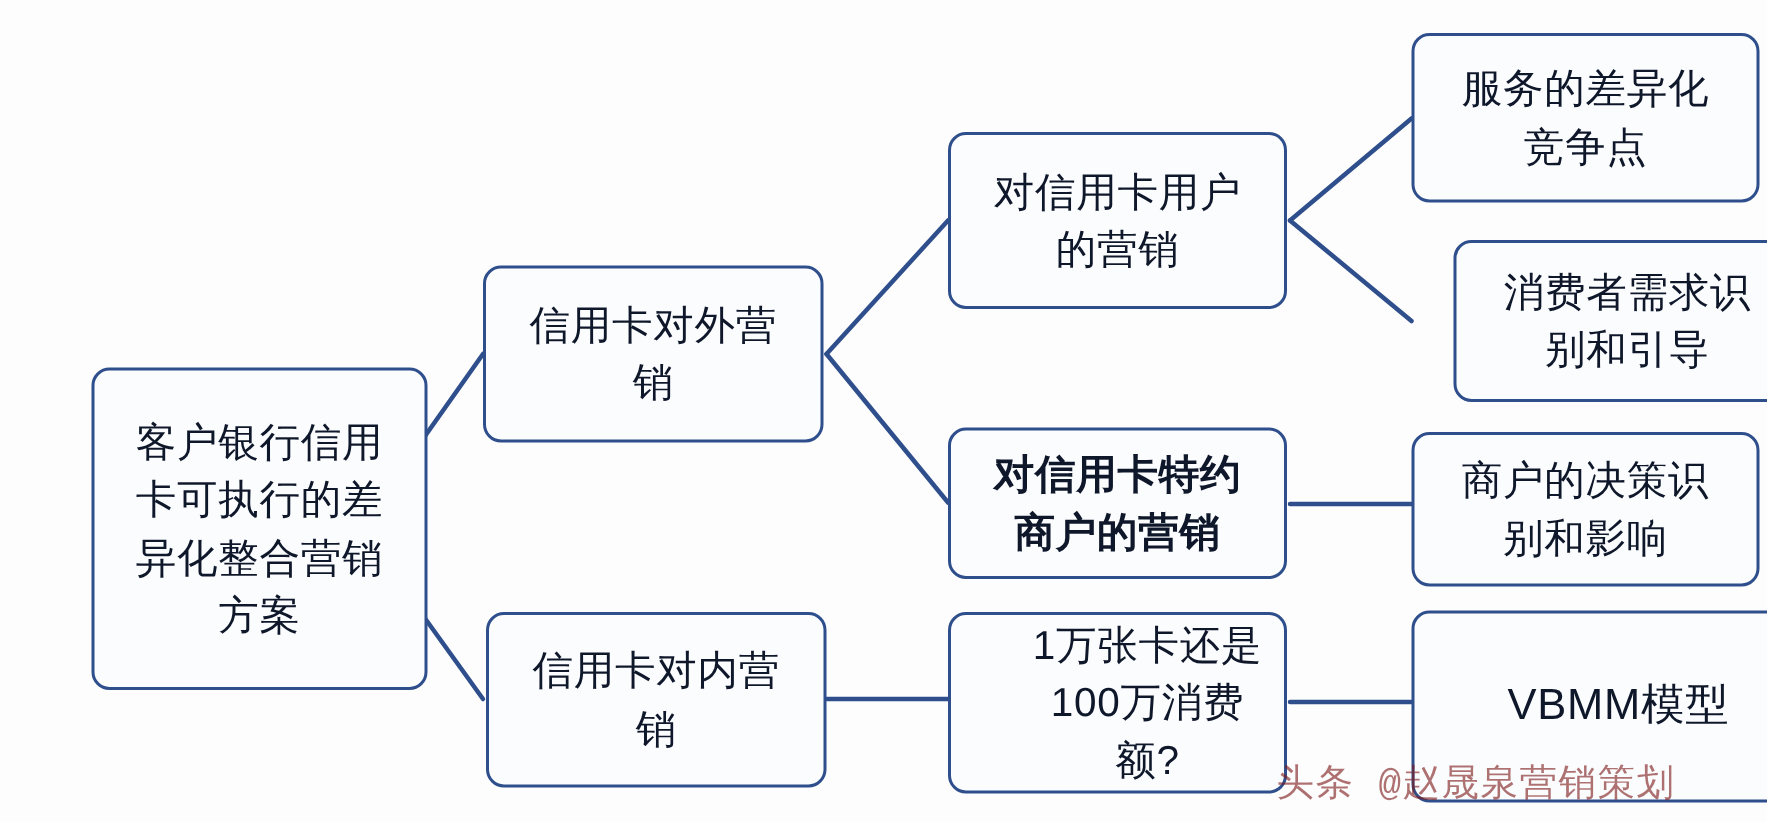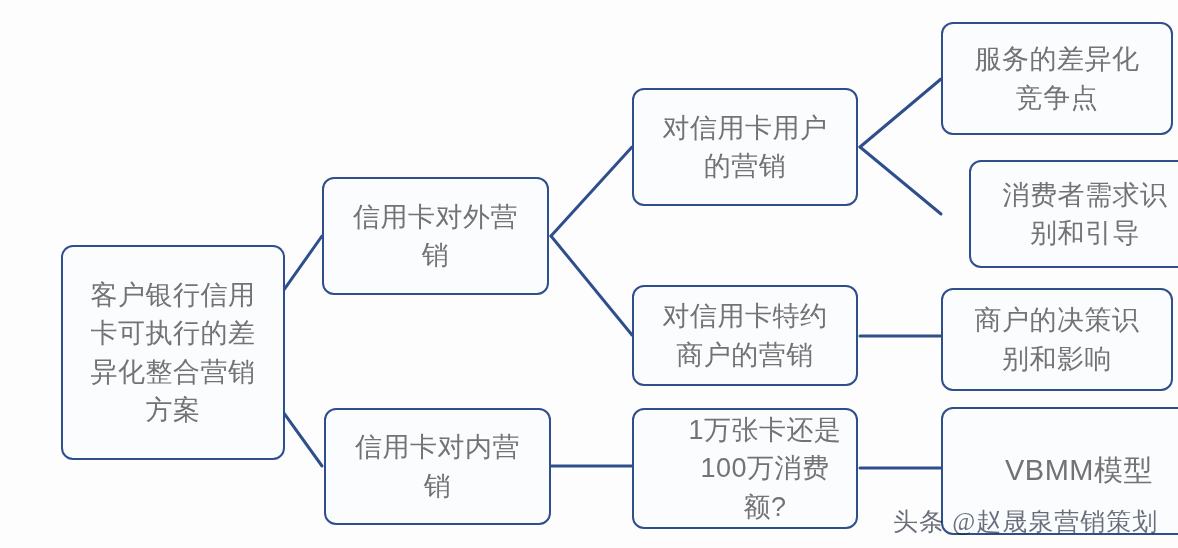--- a/index.html
+++ b/index.html
@@ -27,50 +27,50 @@
   .node {
     position: absolute;
     box-sizing: border-box;
     border: 2px solid #2f4f8c;
     border-radius: 12px;
     background: #fbfcfe;
     display: flex;
     align-items: center;
     justify-content: center;
     text-align: center;
-    color: #737373;
+    color: #0f172a;
     line-height: 1.42;
     padding: 4px 8px;
     letter-spacing: 0.5px;
   }
   .node .label {
     display: block;
     width: 100%;
     white-space: pre-line;
   }
   .n-root      { left: 14px;  top: 245px; width: 224px; height: 215px; font-size: 27px; margin-left: 47px; }
   .n-outer     { left: 322px; top: 177px; width: 227px; height: 118px; font-size: 27px; }
   .n-inner     { left: 324px; top: 408px; width: 227px; height: 117px; font-size: 27px; }
   .n-user      { left: 632px; top: 88px;  width: 226px; height: 118px; font-size: 27px; }
-  .n-merchant  { left: 632px; top: 285px; width: 226px; height: 101px; font-size: 27px; }
+  .n-merchant  { left: 632px; top: 285px; width: 226px; height: 101px; font-size: 27px; font-weight: bold; }
   .n-question  { left: 632px; top: 408px; width: 226px; height: 121px; font-size: 27px; padding-left: 48px; }
   .n-service   { left: 941px; top: 22px;  width: 232px; height: 113px; font-size: 27px; }
   .n-consumer  { left: 941px; top: 160px; width: 232px; height: 108px; font-size: 27px; margin-left: 28px; }
   .n-decision  { left: 941px; top: 288px; width: 232px; height: 103px; font-size: 27px; }
   .n-vbmm      { left: 941px; top: 407px; width: 276px; height: 128px; font-size: 29px; }
 
   #watermark {
     position: absolute;
-    left: 893px;
+    left: 851px;
     top: 505px;
     font-size: 25px;
-    color: #0f172a;
+    color: #7f1d1d;
     opacity: 0.62;
     white-space: nowrap;
-    font-family: Liberation Serif, serif;
+    font-family: Liberation Mono, monospace;
     letter-spacing: 1px;
   }
 </style>
 </head>
 <body>
 
 <div id="canvas">
 
   <svg id="edges" viewBox="0 0 1178 548" xmlns="http://www.w3.org/2000/svg">
     <g fill="none" stroke="#2f4f8c" stroke-width="3" stroke-linecap="round">

